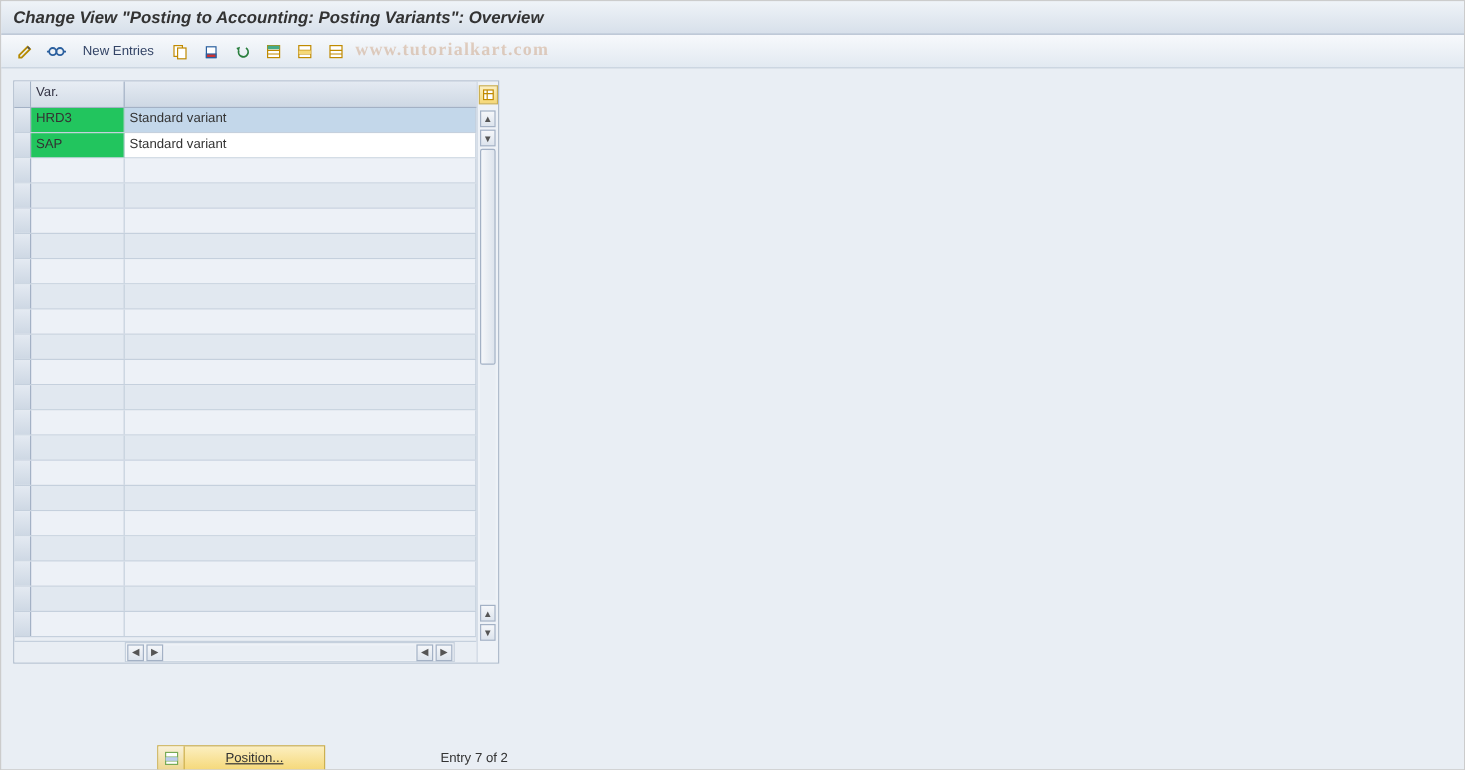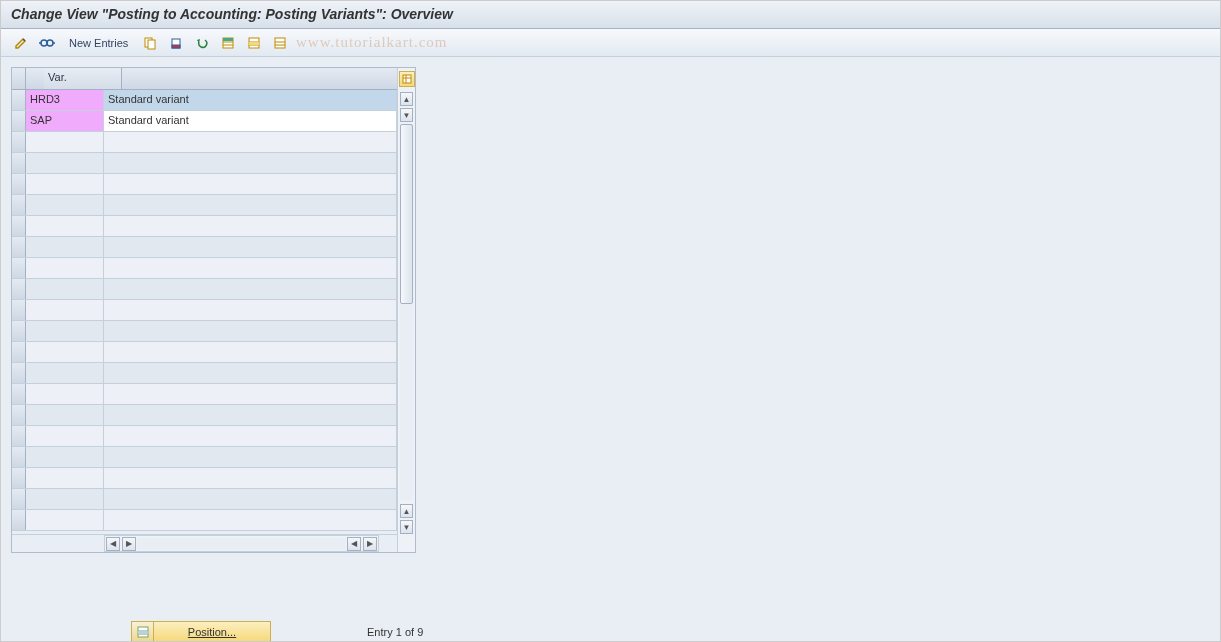--- a/index.html
+++ b/index.html
@@ -3,38 +3,38 @@
   <meta charset="utf-8">
   <style>
     * { box-sizing: border-box; margin: 0; padding: 0; font-family: Arial, sans-serif; }
     body { background: #e9eef4; width: 1221px; height: 642px; overflow: hidden; border: 1px solid #ccc; position: relative; }
     
     .title-bar { background: linear-gradient(to bottom, #eff3f8, #d7e0ea); border-bottom: 1px solid #a3b1c5; height: 28px; padding: 5px 10px; font-style: italic; font-weight: bold; font-size: 14px; color: #333; }
     
     .toolbar { background: linear-gradient(to bottom, #f7f9fc, #e2e9f1); height: 28px; border-bottom: 1px solid #c5d0dd; display: flex; align-items: center; padding: 0 10px; gap: 6px; position: relative; }
     .toolbar .icon-btn { width: 20px; height: 20px; display: inline-flex; align-items: center; justify-content: center; cursor: pointer; border-radius: 2px; }
     .toolbar .new-entries { font-size: 11px; color: #346; cursor: pointer; padding: 2px 6px; }
-    .toolbar .watermark { position: absolute; left: 295px; font-size: 15px; color: rgba(192,128,80,0.35); font-weight: 400; letter-spacing: 1px; font-family: "Times New Roman", serif; }
+    .toolbar .watermark { position: absolute; left: 295px; font-size: 15px; color: rgba(192,128,80,0.35); font-weight: 700; letter-spacing: 1px; font-family: "Times New Roman", serif; }
     
     .content-area { padding: 10px; position: relative; height: calc(100% - 56px); }
     .table-frame { width: 405px; height: 486px; background: #e9eef4; border: 1px solid #b0bccc; position: relative; display: flex; }
     
     .grid-wrapper { flex: 1; display: flex; flex-direction: column; position: relative; }
     
-    .header-row { display: flex; height: 22px; background: linear-gradient(to bottom, #e4eaf2, #ced8e4); border-bottom: 1px solid #a3b1c5; gap: 18px; }
+    .header-row { display: flex; height: 22px; background: linear-gradient(to bottom, #e4eaf2, #ced8e4); border-bottom: 1px solid #a3b1c5; }
     .header-row .corner { width: 14px; border-right: 1px solid #a3b1c5; background: linear-gradient(to bottom, #e4eaf2, #ced8e4); }
     .header-row .col-var { width: 78px; border-right: 1px solid #a3b1c5; padding: 3px 4px; font-size: 11px; color: #334; background: linear-gradient(to bottom, #e8edf4, #d4dde8); }
     .header-row .col-name { flex: 1; padding: 3px 4px; font-size: 11px; color: #334; background: linear-gradient(to bottom, #e8edf4, #d4dde8); border-right: 1px solid #a3b1c5; }
     
     .data-rows { flex: 1; overflow: hidden; }
     .data-row { display: flex; height: 21px; border-bottom: 1px solid #c5d0dd; }
     .data-row.even { background: #e1e8f0; }
     .data-row.odd { background: #edf1f7; }
     .data-row .row-selector { width: 14px; border-right: 1px solid #a3b1c5; background: linear-gradient(to bottom, #e4eaf2, #ced8e4); cursor: pointer; }
-    .data-row .cell-var { width: 78px; border-right: 1px solid #c5d0dd; padding: 3px 4px; font-size: 11px; color: #333; background: #f0abfc; }
+    .data-row .cell-var { width: 78px; border-right: 1px solid #c5d0dd; padding: 3px 4px; font-size: 11px; color: #333; background: #22c55e; }
     .data-row .cell-name { flex: 1; padding: 3px 4px; font-size: 11px; color: #333; background: #fff; border-right: 1px solid #c5d0dd; }
     .data-row .cell-name.selected-cell { background: #c3d7ea; }
 
     .empty-row { display: flex; height: 21px; border-bottom: 1px solid #c5d0dd; }
     .empty-row:nth-child(odd) { background: #edf1f7; }
     .empty-row:nth-child(even) { background: #e1e8f0; }
     .empty-row .row-selector { width: 14px; border-right: 1px solid #a3b1c5; background: linear-gradient(to bottom, #e4eaf2, #ced8e4); cursor: pointer; }
     .empty-row .cell-v { width: 78px; border-right: 1px solid #c5d0dd; }
     .empty-row .cell-n { flex: 1; border-right: 1px solid #c5d0dd; }
 
@@ -279,15 +279,15 @@
       <span class="icon-slot">
         <svg width="12" height="12">
             <rect x="1" y="1" width="10" height="10" fill="#fff" stroke="#7a5"></rect>
             <line x1="1" y1="5" x2="11" y2="5" stroke="#7a5"></line>
             <line x1="1" y1="8" x2="11" y2="8" stroke="#7a5"></line>
             <rect x="1" y="5" width="10" height="3" fill="#bce"></rect>
           </svg>
       </span>
       <span class="label-slot">Position...</span>
     </div>
-    <span class="entry-status">Entry 1 of 9</span>
+    <span class="entry-status">Entry 7 of 2</span>
   </div>
 </div>
 
 </body></html>

